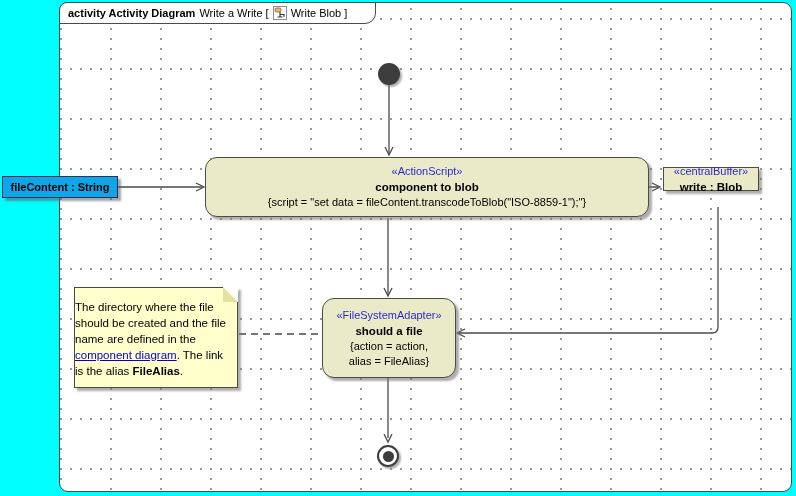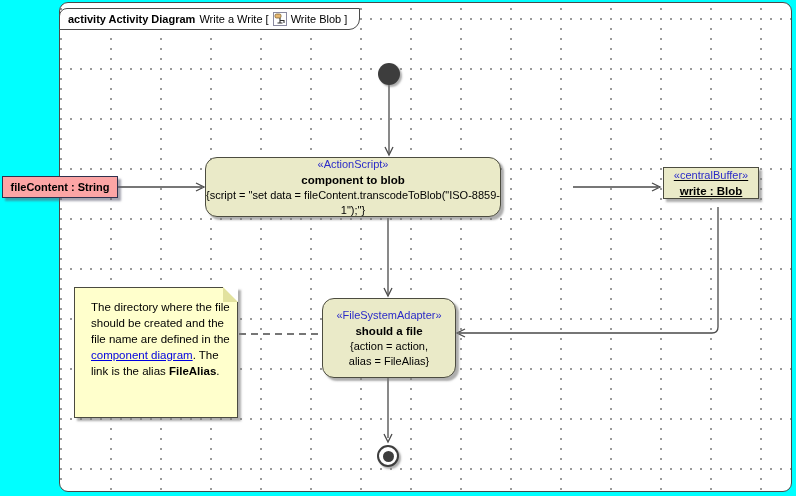--- a/index.html
+++ b/index.html
@@ -18,23 +18,23 @@
       radial-gradient(circle, #9a9a9a 0.9px, transparent 1px),
       radial-gradient(circle, #9a9a9a 0.9px, transparent 1px);
     background-size:50px 10px, 10px 50px;
     background-position:26px 1px, 6px 41px;
     border:1px solid #4a4a4a;
     border-radius:9px;
   }
 
   
   .frame-tab {
-    position:absolute; left:59px; top:8px; height:20px;
+    position:absolute; left:59px; top:2px; height:20px;
     display:flex; align-items:center; gap:4px;
-    padding:0 12px 0 8px;
+    padding:0 28px 0 8px;
     background:#ffffff;
     border:1px solid #4a4a4a;
     border-top-left-radius:8px;
     border-bottom-right-radius:11px;
     font-size:11px; color:#000; white-space:nowrap;
   }
   .frame-tab b { font-weight:bold; }
   .tab-icon { display:inline-flex; width:14px; height:14px; }
 
   
@@ -44,39 +44,39 @@
     background:#eaeac8;
     border:1.5px solid #4c4c40;
     box-shadow:3px 3px 2px rgba(120,120,120,.6);
     text-align:center; color:#000;
   }
   .node.rounded { border-radius:12px; }
   .stereotype { color:#2b2bc8; font-size:11px; line-height:15px; }
   .node-name  { font-size:11.5px; font-weight:bold; line-height:16px; }
   .node-detail{ font-size:11px; line-height:15px; }
 
-  .action-transcode { left:205px; top:157px; width:296px; height:60px; }
+  .action-transcode { left:205px; top:157px; width:444px; height:60px; }
   .action-write     { left:322px; top:298px; width:134px; height:80px; }
-  .central-buffer   { left:663px; top:167px; width:96px;  height:32px;text-decoration:underline; }
+  .central-buffer   { left:663px; top:167px; width:96px;  height:24px; }
 
   .object-node {
     position:absolute; left:2px; top:176px; width:116px; height:22px;
     box-sizing:border-box; display:flex; align-items:center; justify-content:center;
-    background:#fca5a5; border:1px solid #31314d;
+    background:#0ea5e9; border:1px solid #31314d;
     box-shadow:3px 3px 2px rgba(90,90,110,.55);
     font-size:11px; font-weight:bold; color:#000;
   }
 
   
   .note {
-    position:absolute; left:74px; top:287px; width:164px; height:131px;
+    position:absolute; left:74px; top:287px; width:164px; height:101px;
     box-sizing:border-box;
     background:#ffffcc; border:1px solid #4a4a40;
     box-shadow:3px 3px 2px rgba(120,120,120,.6);
-    padding:11px 7px 6px 16px;
+    padding:11px 7px 6px 0;
     font-size:11.5px; line-height:16px; color:#000;
   }
   .note::before {
     content:""; position:absolute; top:-1px; right:-1px;
     border-style:solid; border-width:0 15px 15px 0;
     border-color:#ffffff #ffffff #e2e29e #e2e29e;
   }
   .note-link { color:#0000e0; text-decoration:underline; cursor:pointer; }
 
   

